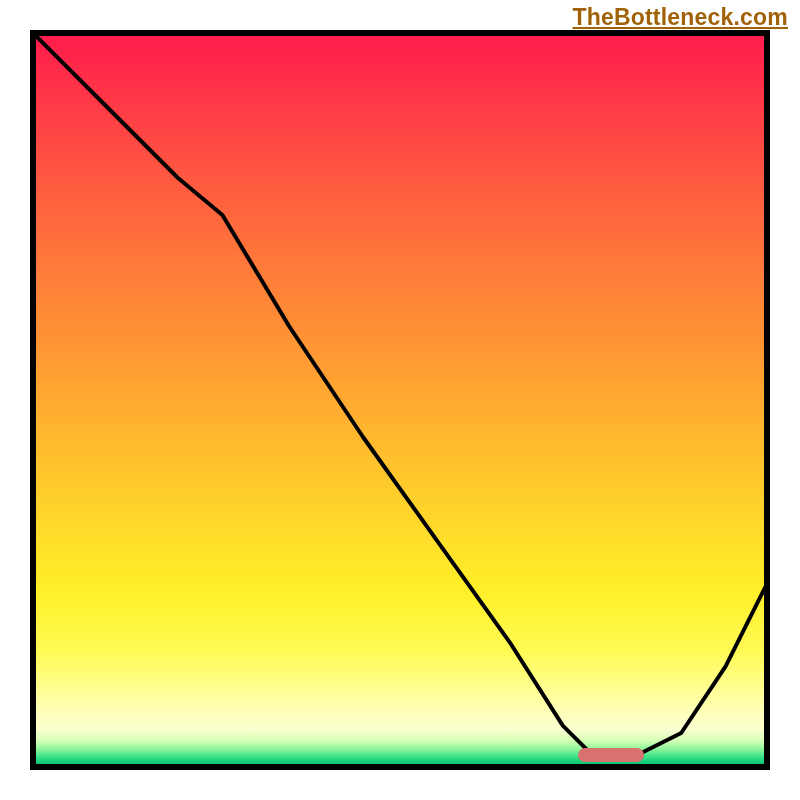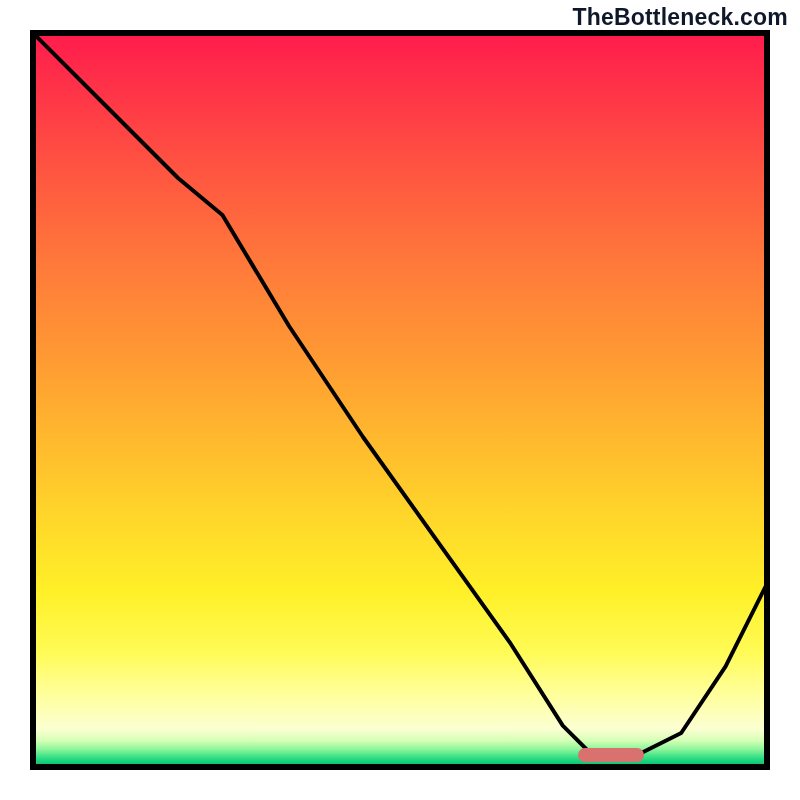--- a/index.html
+++ b/index.html
@@ -74,25 +74,26 @@
   .marker {
     position: absolute;
     background: #d9716e;
     border-radius: 10px;
     height: 14px;
   }
   .watermark {
     position: absolute;
     top: 4px;
     right: 12px;
-    color: #0f172a;
+    color: #a16207;
     font-size: 23px;
     font-weight: 600;
     letter-spacing: 0.2px;
     white-space: nowrap;
+    text-decoration: underline;
   }
 </style>
 </head>
 <body>
 
 <div class="frame">
 
   <div class="plot-area">
     <div class="grad-main"></div>
   </div>

